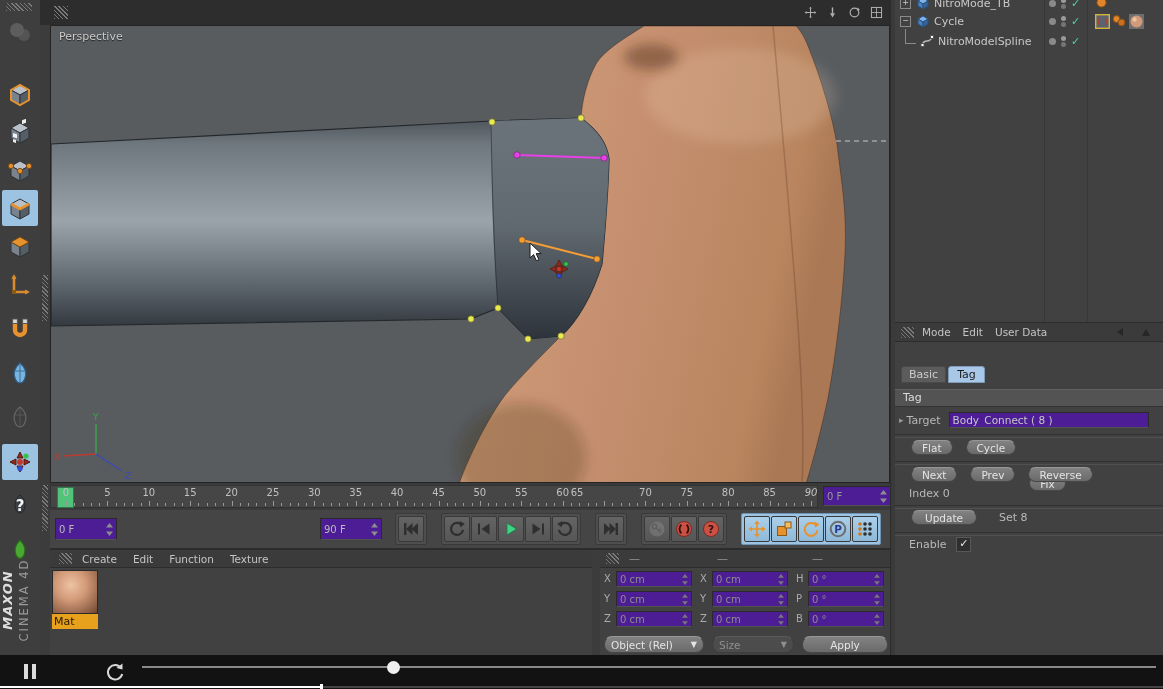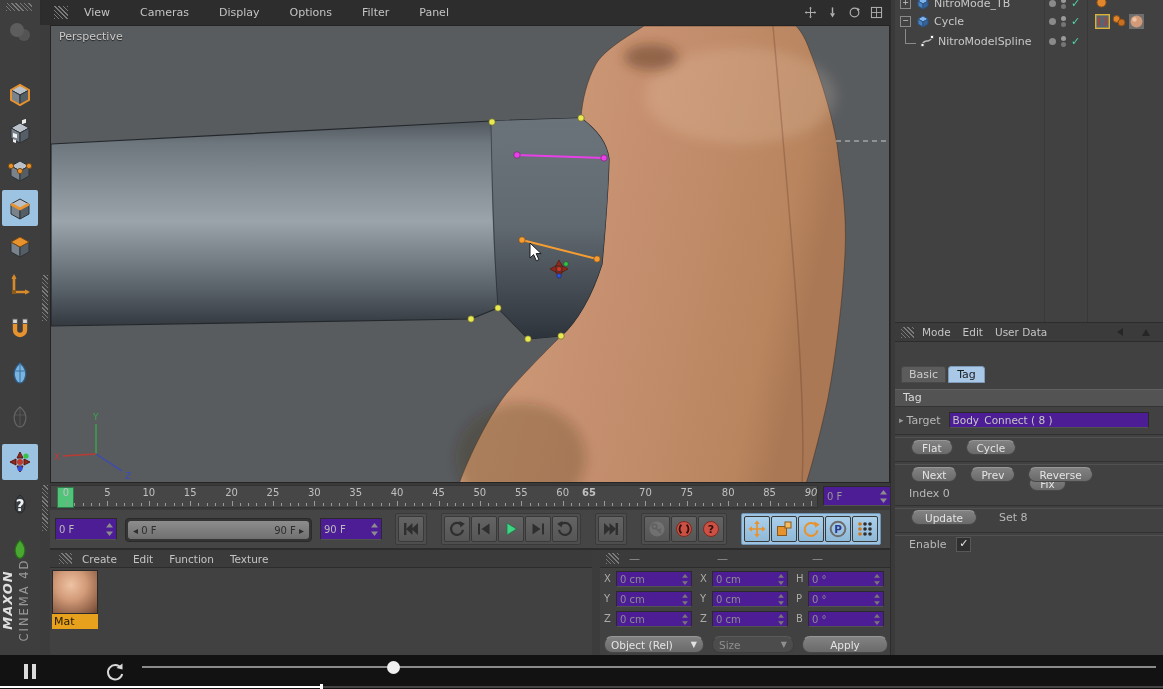--- a/index.html
+++ b/index.html
@@ -30,28 +30,20 @@
   .spin{display:flex;flex-direction:column;justify-content:center;margin-left:2px;}
   svg{display:block;}
 </style>
 </head>
 <body>
 
 <div id="app">
 
   <div class="abs panel-header" style="left:40px;top:0;width:853px;height:25px;background:#2d2d2d;">
     <div class="hatch" style="width:14px;height:13px;margin:0 8px 0 14px;"></div>
-    <div id="menu-items" style="display:flex;gap:14px;">
-        <div class="menu-item">View</div>
-        <div class="menu-item">Cameras</div>
-        <div class="menu-item">Display</div>
-        <div class="menu-item">Options</div>
-        <div class="menu-item">Filter</div>
-        <div class="menu-item">Panel</div>
-      </div>
     <div id="view-icons" style="margin-left:auto;display:flex;gap:9px;margin-right:10px;align-items:center;">
         <div>
           <svg width="13" height="13" viewBox="0 0 18 18">
             <path d="M9,1 L11,3.6 L7,3.6 Z M9,17 L7,14.4 L11,14.4 Z M1,9 L3.6,7 L3.6,11 Z M17,9 L14.4,11 L14.4,7 Z" fill="#b0b0b0"></path>
             <path d="M9,3 L9,15 M3,9 L15,9" stroke="#b0b0b0" stroke-width="1.4"></path>
           </svg>
         </div>
         <div>
           <svg width="13" height="13" viewBox="0 0 18 18">
             <path d="M9,16 L5.5,10 L12.5,10 Z" fill="#b0b0b0"></path>
@@ -343,21 +335,21 @@
         <div class="tick" style="left: 486.833px; height: 3px;"></div>
         <div class="tick" style="left: 495.111px; height: 3px;"></div>
         <div class="tick" style="left: 503.389px; height: 3px;"></div>
         <div class="tick" style="left: 511.667px; height: 5px;"></div>
         <div class="ruler-num" style="left: 511.667px;">60</div>
         <div class="tick" style="left: 519.944px; height: 3px;"></div>
         <div class="tick" style="left: 528.222px; height: 3px;"></div>
         <div class="tick" style="left: 536.5px; height: 3px;"></div>
         <div class="tick" style="left: 544.778px; height: 3px;"></div>
         <div class="tick" style="left: 553.056px; height: 5px;"></div>
-        <div class="ruler-num" style="left: 538px; font-weight: bold;">65</div>
+        <div class="ruler-num" style="left: 526px;">65</div>
         <div class="tick" style="left: 561.333px; height: 3px;"></div>
         <div class="tick" style="left: 569.611px; height: 3px;"></div>
         <div class="tick" style="left: 577.889px; height: 3px;"></div>
         <div class="tick" style="left: 586.167px; height: 3px;"></div>
         <div class="tick" style="left: 594.444px; height: 5px;"></div>
         <div class="ruler-num" style="left: 594.444px;">70</div>
         <div class="tick" style="left: 602.722px; height: 3px;"></div>
         <div class="tick" style="left: 611px; height: 3px;"></div>
         <div class="tick" style="left: 619.278px; height: 3px;"></div>
         <div class="tick" style="left: 627.556px; height: 3px;"></div>
@@ -396,27 +388,20 @@
   <div class="abs" style="left:50px;top:510px;width:843px;height:39px;background:#454545;border-bottom:1px solid #2c2c2c;box-sizing:border-box;">
     <div class="abs field" style="left:5px;top:8px;width:62px;height:22px;">
       <span class="val" style="color:#bbb;">0 F</span>
         <span class="spin">
           <svg width="7" height="13" viewBox="0 0 7 13">
             <path d="M3.5,0 L7,4.5 L0,4.5 Z" fill="#8d8d8d"></path>
             <path d="M3.5,13 L0,8.5 L7,8.5 Z" fill="#8d8d8d"></path>
           </svg>
         </span>
     </div>
-    <div class="abs" style="left:75px;top:8px;width:185px;height:22px;background:#343434;border-radius:4px;border:1px solid #2a2a2a;">
-      <div style="position:absolute;left:2px;top:2px;right:2px;bottom:2px;border-radius:3px;background:linear-gradient(#8d8d8d,#707070);
-                  display:flex;align-items:center;justify-content:space-between;padding:0 5px;color:#2e2e2e;font-size:10px;">
-        <span>◂ <span>0 F</span></span>
-        <span><span>90 F</span> ▸</span>
-      </div>
-    </div>
     <div class="abs field" style="left:270px;top:8px;width:62px;height:22px;">
       <span class="val" style="color:#bbb;">90 F</span>
         <span class="spin">
           <svg width="7" height="13" viewBox="0 0 7 13">
             <path d="M3.5,0 L7,4.5 L0,4.5 Z" fill="#8d8d8d"></path>
             <path d="M3.5,13 L0,8.5 L7,8.5 Z" fill="#8d8d8d"></path>
           </svg>
         </span>
     </div>
     <div id="transport-groups" style="position:absolute;left:345px;top:3px;display:flex;gap:14px;align-items:center;">

